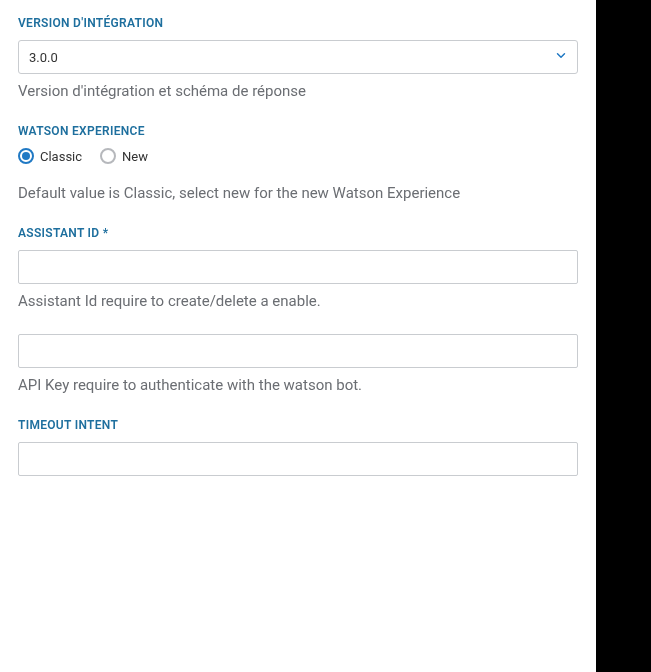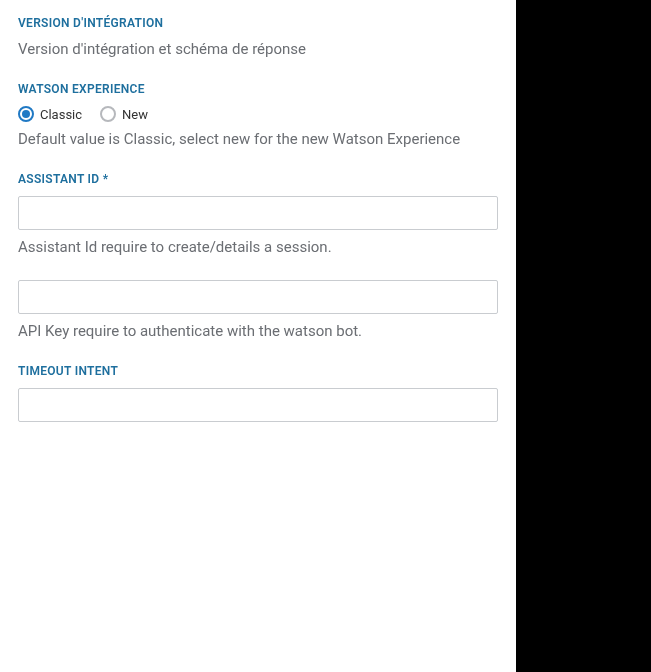--- a/index.html
+++ b/index.html
@@ -3,21 +3,21 @@
 <meta charset="utf-8">
 <style>
   * { box-sizing: border-box; }
   body {
     margin: 0;
     padding: 0;
     background: #000;
     font-family: -apple-system, BlinkMacSystemFont, "Segoe UI", Roboto, Arial, sans-serif;
   }
   .page {
-    width: 516px;
+    width: 596px;
     height: 672px;
     background: #fff;
     padding: 16px 18px 0 18px;
     overflow: hidden;
     position: relative;
   }
   .field-group {
     margin-bottom: 24px;
   }
   .field-label {
@@ -65,21 +65,21 @@
   }
   .help-text {
     font-size: 15px;
     color: #6b6e73;
     margin-top: 8px;
   }
   .radio-row {
     display: flex;
     align-items: center;
     gap: 18px;
-    margin-bottom: 8px;
+    margin-bottom: 20px;
   }
   .radio-item {
     display: flex;
     align-items: center;
     gap: 6px;
     cursor: pointer;
   }
   .radio-outer {
     width: 16px;
     height: 16px;
@@ -122,20 +122,30 @@
     box-shadow: 0 1px 2px rgba(0,0,0,0.2);
   }
 </style>
 </head>
 <body>
 
 <div class="page">
 
   <div class="field-group">
     <div class="field-label">VERSION D'INTÉGRATION</div>
+    <div class="select-wrap">
+      <div class="select-input">
+        <span>3.0.0</span>
+      </div>
+      <span class="chevron">
+        <svg width="14" height="14" viewBox="0 0 24 24" fill="none" stroke="#2079c4" stroke-width="2.5" stroke-linecap="round" stroke-linejoin="round">
+            <polyline points="6 9 12 15 18 9"></polyline>
+          </svg>
+      </span>
+    </div>
     <div class="help-text">Version d'intégration et schéma de réponse</div>
   </div>
 
   <div class="field-group">
     <div class="field-label">WATSON EXPERIENCE</div>
     <div class="radio-row">
       <div class="radio-item">
         <span class="radio-outer">
           <span class="radio-inner"></span>
         </span>
@@ -148,21 +158,21 @@
     </div>
     <div class="help-text">Default value is Classic, select new for the new Watson Experience</div>
   </div>
 
   <div class="field-group">
     <div class="field-label">
       <span>ASSISTANT ID</span>
       <span class="req">*</span>
     </div>
     <input type="text" class="text-input" value="" style="">
-    <div class="help-text">Assistant Id require to create/details a session.</div>
+    <div class="help-text">Assistant Id require to create/delete a enable.</div>
   </div>
 
   <div class="field-group">
     <input type="text" class="text-input" value="" style="">
     <div class="help-text">API Key require to authenticate with the watson bot.</div>
   </div>
 
 
 
   <div class="field-group" style="margin-bottom:8px;">

